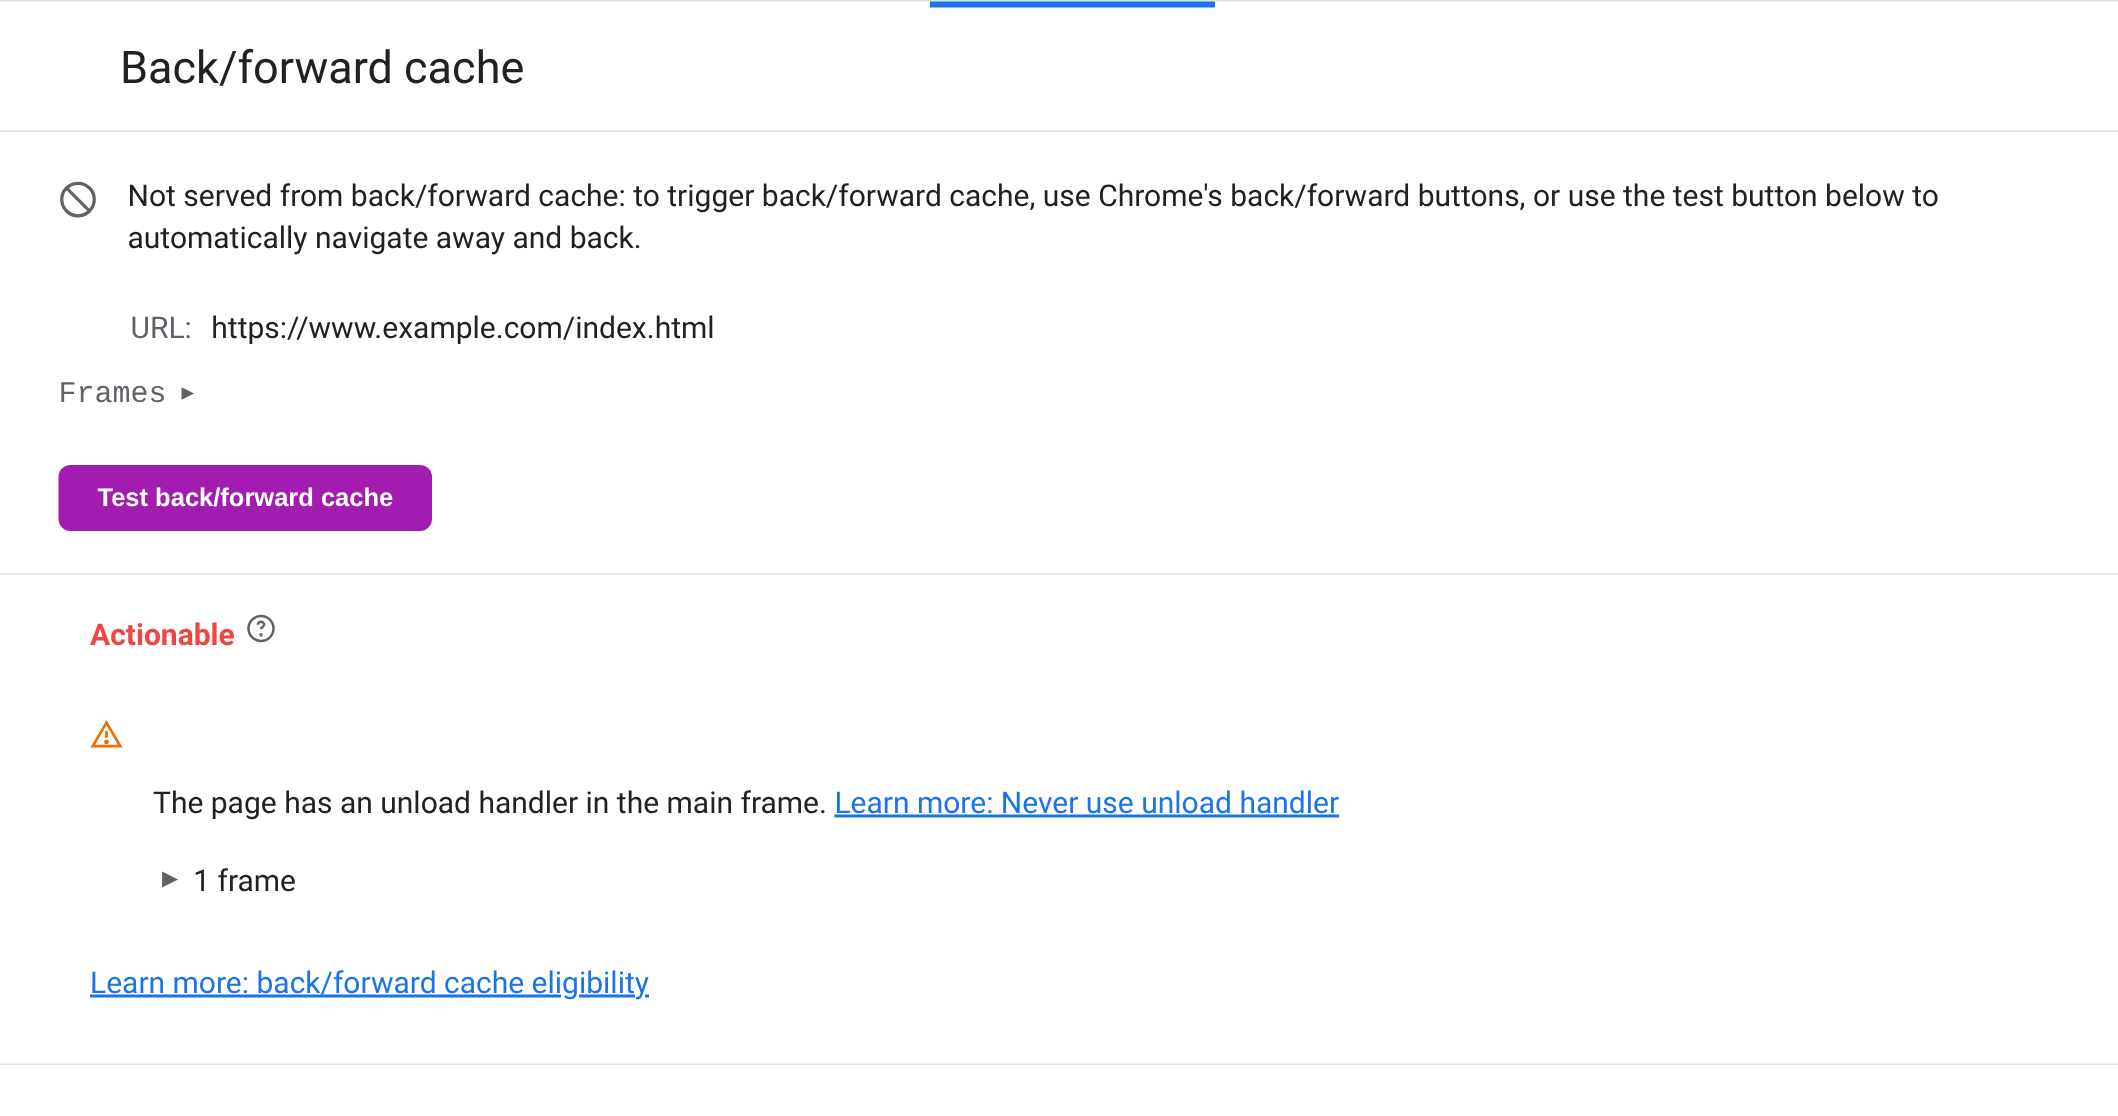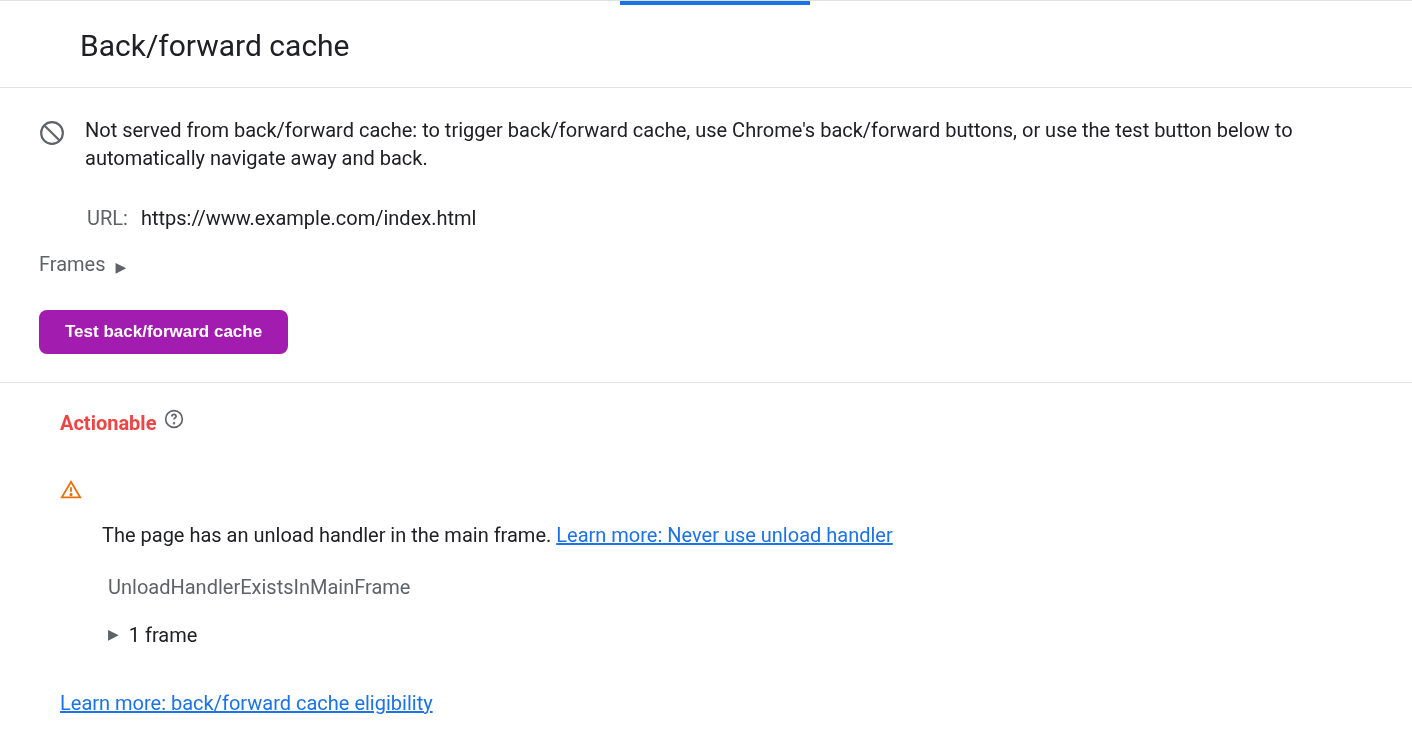--- a/index.html
+++ b/index.html
@@ -62,24 +62,25 @@
     }
     .url-label {
       color: #5f6368;
       margin-right: 8px;
     }
     .url-value {
       color: #202124;
     }
     .frames-row {
       display: flex;
-      align-items: flex-end;
+      align-items: center;
       gap: 10px;
       margin-bottom: 32px;
       font-size: 20px;
+      font-family: Liberation Mono, monospace;
     }
     .frames-label {
       color: #5f6368;
     }
     .expand-tri {
       color: #5f6368;
       font-size: 14px;
     }
     .frames-summary {
       color: #202124;
@@ -201,21 +202,20 @@
           <path d="M12 3 L22 20 L2 20 Z"></path>
           <line x1="12" y1="9" x2="12" y2="14"></line>
           <circle cx="12" cy="17" r="0.8" fill="#e8710a"></circle>
         </svg>
       </span>
       <div class="issue-text">
         <span>The page has an unload handler in the main frame. </span><a class="link">Learn more: Never use unload handler</a>
       </div>
     </div>
 
-    <div class="issue-detail">UnloadHandlerExistsInMainFrame</div>
 
     <div class="frame-count-row">
       <span class="expand-tri">▶</span>
       <span>1 frame</span>
     </div>
 
     <div class="bottom-link">
       <a class="link">Learn more: back/forward cache eligibility</a>
     </div>
   </div>

